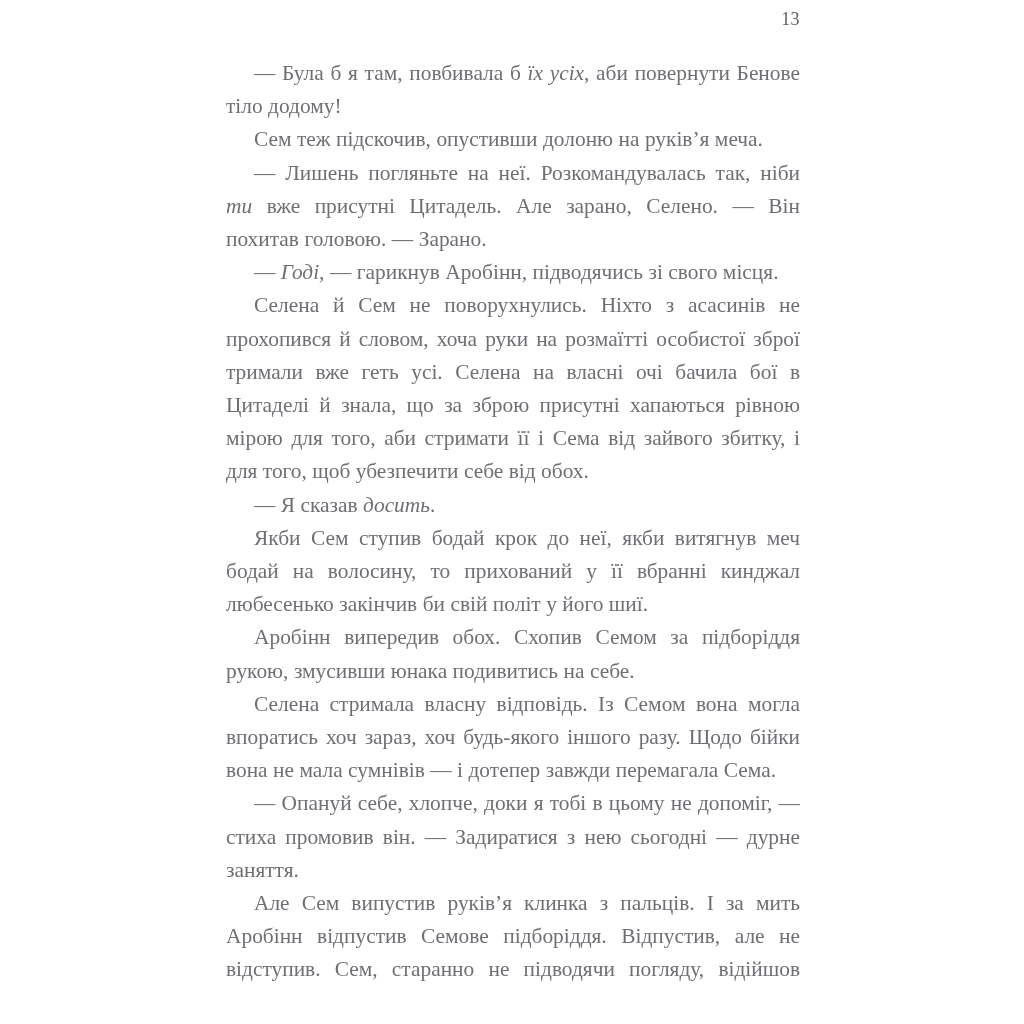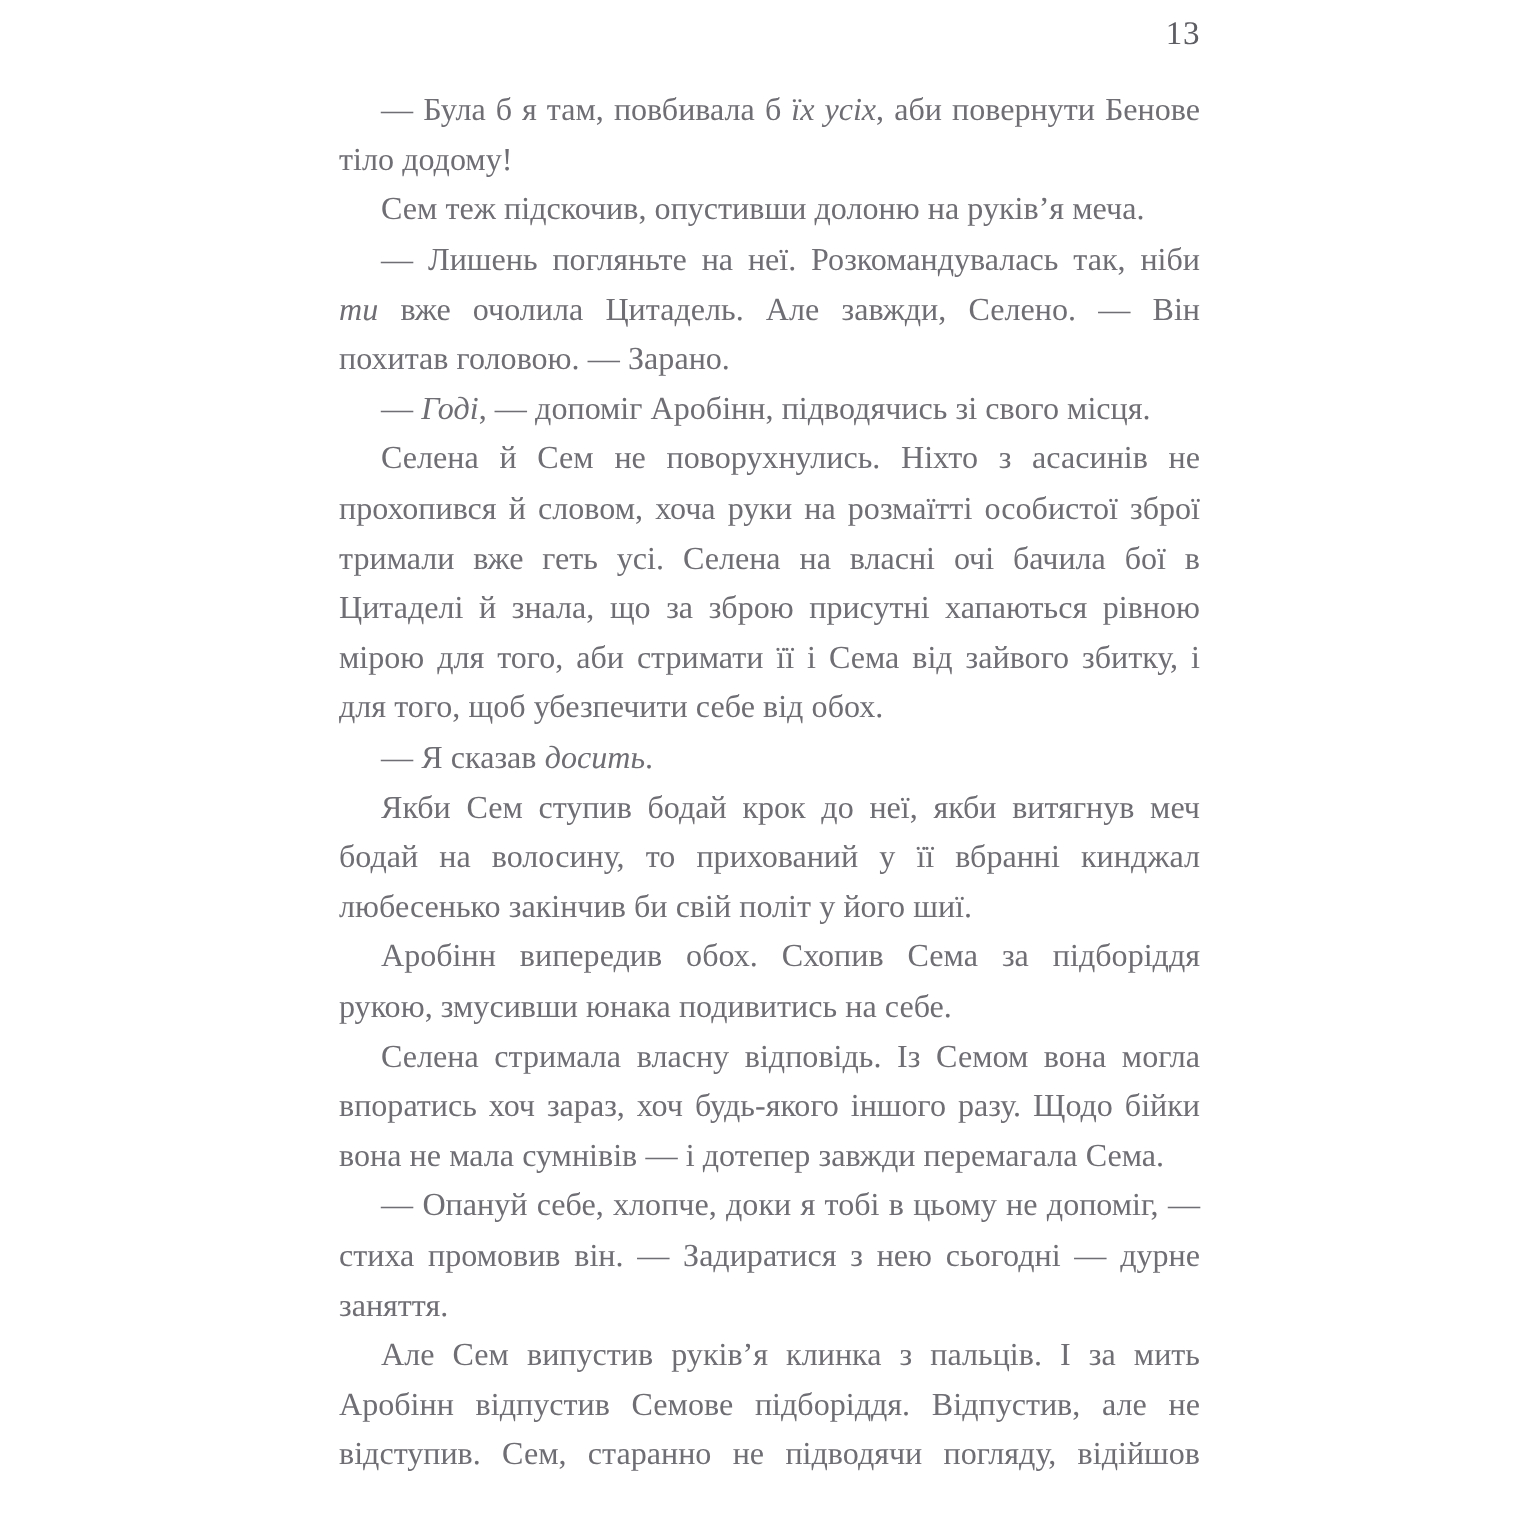--- a/index.html
+++ b/index.html
@@ -23,21 +23,21 @@
     box-sizing: border-box;
   }
 
   
   .folio {
     position: absolute;
     top: 9px;
     left: 0;
     width: 800px;
     text-align: right;
-    font-size: 22px;
+    font-size: 18px;
     letter-spacing: 0.4px;
     color: #5d5d64;
   }
 
   
   .textblock {
     position: absolute;
     left: 226px;
     top: 57px;
     width: 574px;
@@ -83,41 +83,41 @@
     <p>
       <span>— Була б я там, повбивала б </span><em>їх усіх</em><span>, аби повернути Бенове тіло додому!</span>
     </p>
 
 
     <p>
       <span>Сем теж підскочив, опустивши долоню на руків’я меча.</span>
     </p>
 
     <p>
-      <span>— Лишень погляньте на неї. Розкомандувалась так, ніби </span><em>ти</em><span> вже очолила Цитадель. Але завжди, Селено. — Він похитав головою. — Зарано.</span>
+      <span>— Лишень погляньте на неї. Розкомандувалась так, ніби </span><em>ти</em><span> вже присутні Цитадель. Але зарано, Селено. — Він похитав головою. — Зарано.</span>
     </p>
 
     <p>
-      <span>— </span><em>Годі</em><span>, — допоміг Аробінн, підводячись зі свого місця.</span>
+      <span>— </span><em>Годі</em><span>, — гарикнув Аробінн, підводячись зі свого місця.</span>
     </p>
 
     <p>
       <span>Селена й Сем не поворухнулись. Ніхто з асасинів не прохопився й словом, хоча руки на розмаїтті особистої зброї тримали вже геть усі. Селена на власні очі бачила бої в Цитаделі й знала, що за зброю присутні хапаються рівною мірою для того, аби стримати її і Сема від зайвого збитку, і для того, щоб убезпечити себе від обох.</span>
     </p>
 
     <p>
       <span>— Я сказав </span><em>досить</em><span>.</span>
     </p>
 
     <p>
       <span>Якби Сем ступив бодай крок до неї, якби витягнув меч бодай на волосину, то прихований у її вбранні кинджал любесенько закінчив би свій політ у його шиї.</span>
     </p>
 
     <p>
-      <span>Аробінн випередив обох. Схопив Сема за підборіддя рукою, змусивши юнака подивитись на себе.</span>
+      <span>Аробінн випередив обох. Схопив Семом за підборіддя рукою, змусивши юнака подивитись на себе.</span>
     </p>
 
     <p>
       <span>Селена стримала власну відповідь. Із Семом вона могла впоратись хоч зараз, хоч будь-якого іншого разу. Щодо бійки вона не мала сумнівів — і дотепер завжди перемагала Сема.</span>
     </p>
 
     <p>
       <span>— Опануй себе, хлопче, доки я тобі в цьому не допоміг, — стиха промовив він. — Задиратися з нею сьогодні — дурне заняття.</span>
     </p>
 

